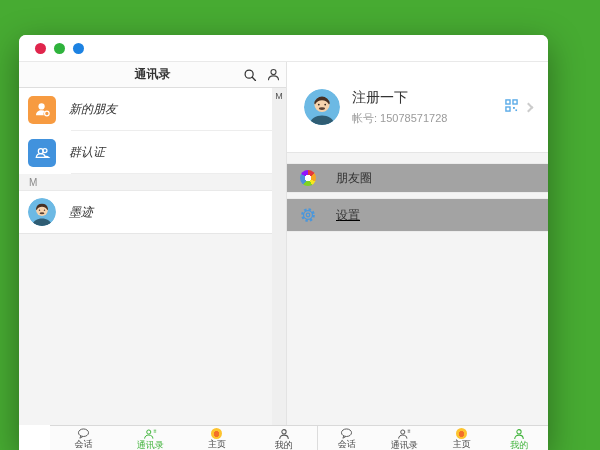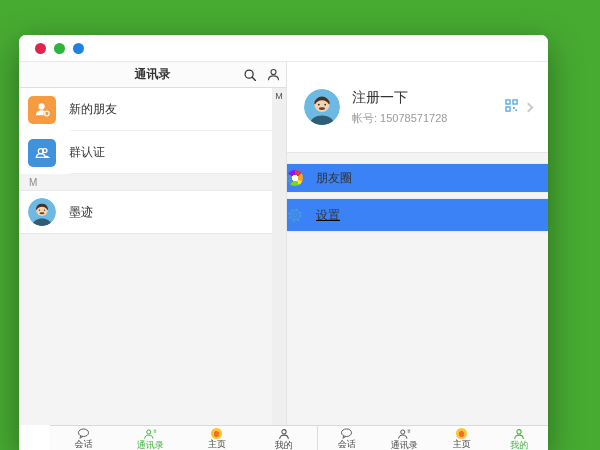--- a/index.html
+++ b/index.html
@@ -31,21 +31,21 @@
   .lp-header-icons { position:absolute; right:5px; top:0; height:100%;
     display:flex; align-items:center; gap:9px; }
   .hicon { display:flex; align-items:center; cursor:pointer; }
 
   .list-wrap { flex:1; display:flex; min-height:0; }
   .list-main { flex:1; background:#f4f4f4; }
   .index-col { width:14px; flex:none; background:#efefef; text-align:center;
     font-size:9px; color:#555; padding-top:3px; }
 
   .row { height:43px; background:#fff; display:flex; align-items:center;
-    padding-left:9px; gap:13px; position:relative; cursor:pointer; }
+    padding-left:9px; gap:13px; position:relative; cursor:pointer;font-style:italic; }
   .row:not(.last)::after { content:""; position:absolute; left:52px; right:0; bottom:0;
     height:1px; background:#ededed; }
   .row.last { border-bottom:1px solid #e6e6e6; }
   .sq { width:28px; height:28px; border-radius:5px; flex:none;
     display:flex; align-items:center; justify-content:center; }
   .sq.orange { background:#f79b41; }
   .sq.green  { background:#41ad35; }
   .sq.blue   { background:#4192dd; }
   .row-label { font-size:12px; color:#333; }
   .section-hdr { height:17px; background:#f3f3f3; border-bottom:1px solid #e9e9e9;
@@ -58,22 +58,22 @@
   .profile-row { height:91px; background:#fff; border-bottom:1px solid #e5e5e5;
     display:flex; align-items:center; padding:0 16px 0 17px; gap:12px; cursor:pointer; }
   .avatar.big { width:36px; height:36px; }
   .profile-text { flex:1; display:flex; flex-direction:column; gap:4px; }
   .profile-name { font-size:14px; color:#333; }
   .profile-account { font-size:11px; color:#9b9b9b; }
   .profile-right { display:flex; align-items:center; gap:7px; }
   .chev { width:7px; height:7px; border-top:2px solid #ccc; border-right:2px solid #ccc;
     transform:rotate(45deg); }
 
-  .menu-row { background:#3b82f6; border-top:1px solid #ececec; border-bottom:1px solid #ececec;
-    display:flex; align-items:center; gap:13px; cursor:pointer; }
+  .menu-row { background:#a3a3a3; border-top:1px solid #ececec; border-bottom:1px solid #ececec;
+    display:flex; align-items:center; padding-left:13px; gap:20px; cursor:pointer; }
   .menu-row.moments { height:30px; margin-top:10px; }
   .menu-row.settings { height:34px; margin-top:5px;text-decoration:underline; }
   .menu-label { font-size:12px; color:#333; }
   .pinwheel { width:16px; height:16px; border-radius:50%; flex:none;
     background:
       radial-gradient(circle at 50% 50%, #fff 0 27%, rgba(255,255,255,0) 28%),
       conic-gradient(#e4393c 0 55deg, #f5a623 55deg 115deg, #f8e71c 115deg 150deg,
                      #7ed321 150deg 215deg, #4a90d9 215deg 300deg, #9013fe 300deg 360deg); }
 
   

